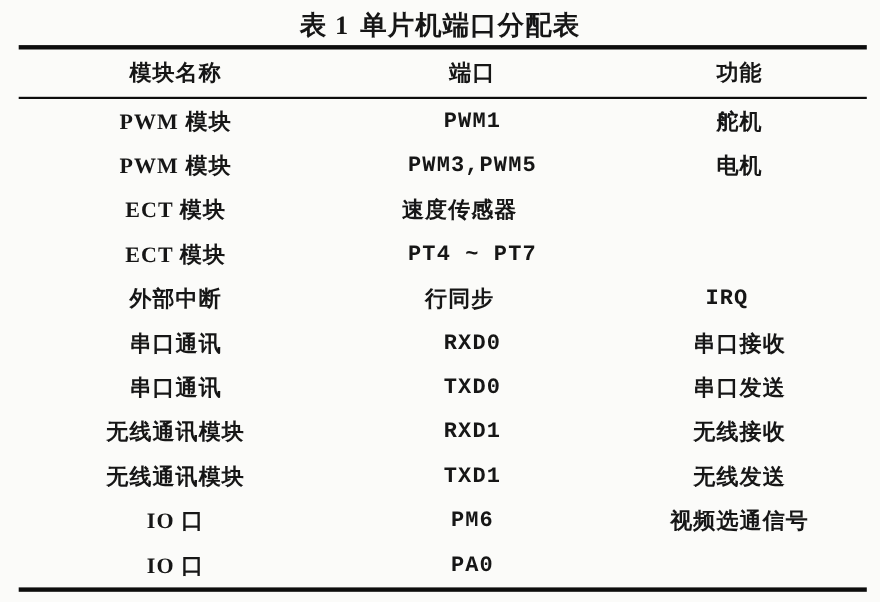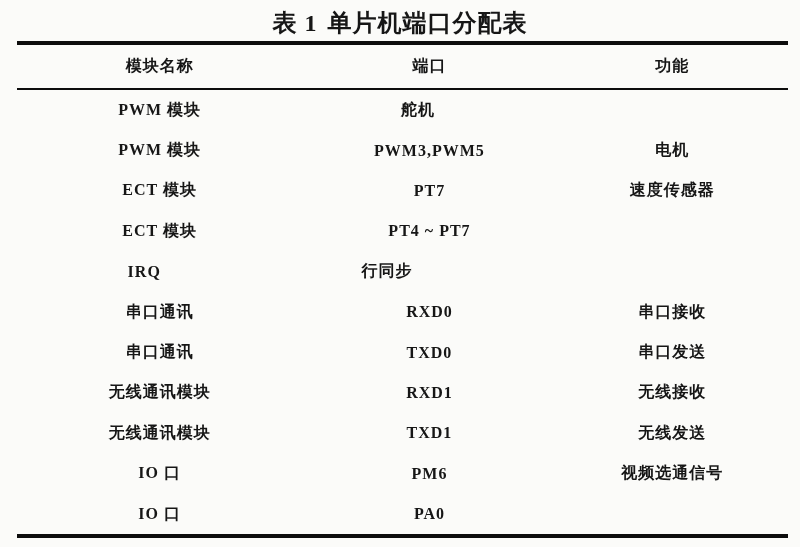--- a/index.html
+++ b/index.html
@@ -36,70 +36,71 @@
     align-items: center;
     height: 40.4px;
   }
   .tr.header {
     height: 43px;
     border-bottom: 2px solid #0d0d0d;
     font-size: 25px;
   }
   .td {
     text-align: center;
-    font-size: 16px;
+    font-size: 20px;
     font-weight: bold;
     letter-spacing: 1px;
     white-space: nowrap;
     overflow: visible;
   }
   .c1 { width: 37%; }
-  .c2 { width: 33%; }
+  .c2 { width: 33%; font-family: Liberation Mono, monospace; }
   .c3 { width: 30%; }
 </style>
 </head>
 <body>
 
 <div class="title-block">
   <span class="title-prefix">表 1</span><span>单片机端口分配表</span>
 </div>
 
 <div class="data-table">
 
   <div class="tr header">
     <div class="td c1">模块名称</div>
     <div class="td c2">端口</div>
     <div class="td c3">功能</div>
   </div>
 
   <div class="tr">
     <div class="td c1">PWM 模块</div>
+    <div class="td c2">PWM1</div>
     <div class="td c3">舵机</div>
   </div>
 
   <div class="tr">
     <div class="td c1">PWM 模块</div>
     <div class="td c2">PWM3,PWM5</div>
     <div class="td c3">电机</div>
   </div>
 
   <div class="tr">
     <div class="td c1">ECT 模块</div>
-    <div class="td c2">PT7</div>
     <div class="td c3">速度传感器</div>
   </div>
 
   <div class="tr">
     <div class="td c1">ECT 模块</div>
     <div class="td c2">PT4 ~ PT7</div>
   </div>
 
   <div class="tr">
+    <div class="td c1">外部中断</div>
+    <div class="td c3">行同步</div>
     <div class="td c2">IRQ</div>
-    <div class="td c3">行同步</div>
   </div>
 
   <div class="tr">
     <div class="td c1">串口通讯</div>
     <div class="td c2">RXD0</div>
     <div class="td c3">串口接收</div>
   </div>
 
   <div class="tr">
     <div class="td c1">串口通讯</div>

